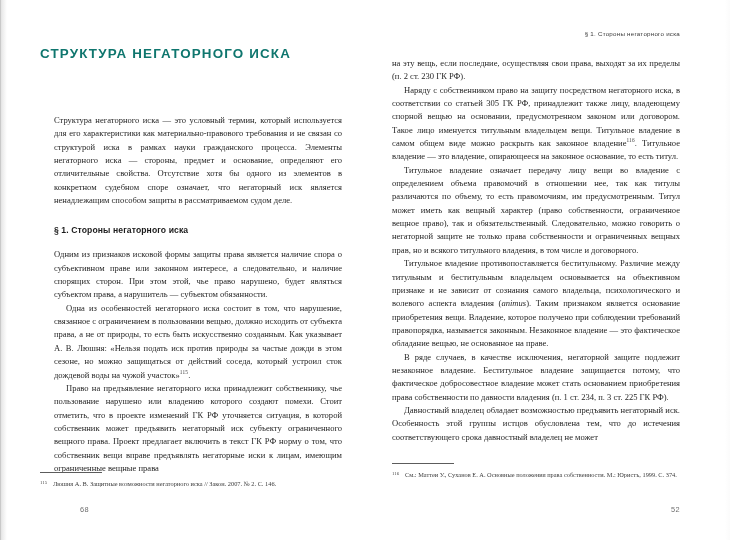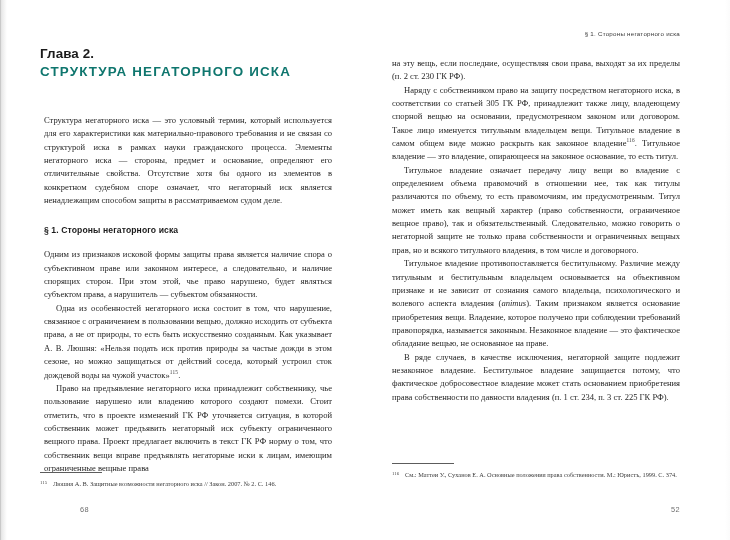--- a/index.html
+++ b/index.html
@@ -116,21 +116,21 @@
     letter-spacing: 1.15px;
     color: #0f766e;
     line-height: 1.25;
     margin: 0;
     text-transform: uppercase;
   }
 
   .body-area-left {
     position: absolute;
     top: 114px;
-    left: 4px;
+    left: 14px;
     width: 288px;
   }
   .body-area-right {
     position: absolute;
     top: 57px;
     left: 0;
     width: 288px;
   }
 
   p.para {
@@ -216,21 +216,20 @@
 <div class="spread">
 
   <div class="edge-left"></div>
   <div class="edge-left-hair"></div>
   <div class="edge-right"></div>
 
   <div class="page page-left">
     <div class="page-inner content">
 
       <div class="chapter-block">
-        <div class="chapter-label">Глава 2.</div>
         <h1 class="chapter-title">СТРУКТУРА НЕГАТОРНОГО ИСКА</h1>
       </div>
 
       <div class="body-area-left">
 
         <p class="para">Структура негаторного иска — это условный термин, который используется для его характеристики как материально-правового требования и не связан со структурой иска в рамках науки гражданского процесса. Элементы негаторного иска — стороны, предмет и основание, определяют его отличительные свойства. Отсутствие хотя бы одного из элементов в конкретном судебном споре означает, что негаторный иск является ненадлежащим способом защиты в рассматриваемом судом деле.</p>
 
         <h3 class="section-head">§ 1. Стороны негаторного иска</h3>
 
         <p class="para">Одним из признаков исковой формы защиты права является наличие спора о субъективном праве или законном интересе, а следовательно, и наличие спорящих сторон. При этом этой, чье право нарушено, будет являться субъектом права, а нарушитель — субъектом обязанности.</p>
@@ -261,20 +260,21 @@
         <p class="para">на эту вещь, если последние, осуществляя свои права, выходят за их пределы (п. 2 ст. 230 ГК РФ).</p>
 
         <p class="para indent"><span>Наряду с собственником право на защиту посредством негаторного иска, в соответствии со статьей 305 ГК РФ, принадлежит также лицу, владеющему спорной вещью на основании, предусмотренном законом или договором. Такое лицо именуется титульным владельцем вещи. Титульное владение в самом общем виде можно раскрыть как законное владение</span><sup class="fn">116</sup><span>. Титульное владение — это владение, опирающееся на законное основание, то есть титул.</span></p>
 
         <p class="para indent">Титульное владение означает передачу лицу вещи во владение с определением объема правомочий в отношении нее, так как титулы различаются по объему, то есть правомочиям, им предусмотренным. Титул может иметь как вещный характер (право собственности, ограниченное вещное право), так и обязательственный. Следовательно, можно говорить о негаторной защите не только права собственности и ограниченных вещных прав, но и всякого титульного владения, в том числе и договорного.</p>
 
         <p class="para indent"><span>Титульное владение противопоставляется беститульному. Различие между титульным и беститульным владельцем основывается на объективном признаке и не зависит от сознания самого владельца, психологического и волевого аспекта владения (</span><em class="lat">animus</em><span>). Таким признаком является основание приобретения вещи. Владение, которое получено при соблюдении требований правопорядка, называется законным. Незаконное владение — это фактическое обладание вещью, не основанное на праве.</span></p>
 
         <p class="para indent">В ряде случаев, в качестве исключения, негаторной защите подлежит незаконное владение. Беститульное владение защищается потому, что фактическое добросовестное владение может стать основанием приобретения права собственности по давности владения (п. 1 ст. 234, п. 3 ст. 225 ГК РФ).</p>
 
+        <p class="para indent">Давностный владелец обладает возможностью предъявить негаторный иск. Особенность этой группы истцов обусловлена тем, что до истечения соответствующего срока давностный владелец не может</p>
       </div>
 
       <div class="footnotes footnotes-right">
         <div class="fn-rule"></div>
         <p class="fn-item">
           <span class="fn-num">116</span><span>См.: Маттеи У., Суханов Е. А. Основные положения права собственности. М.: Юристъ, 1999. С. 374.</span>
         </p>
       </div>
 
       <div class="folio folio-right">52</div>

